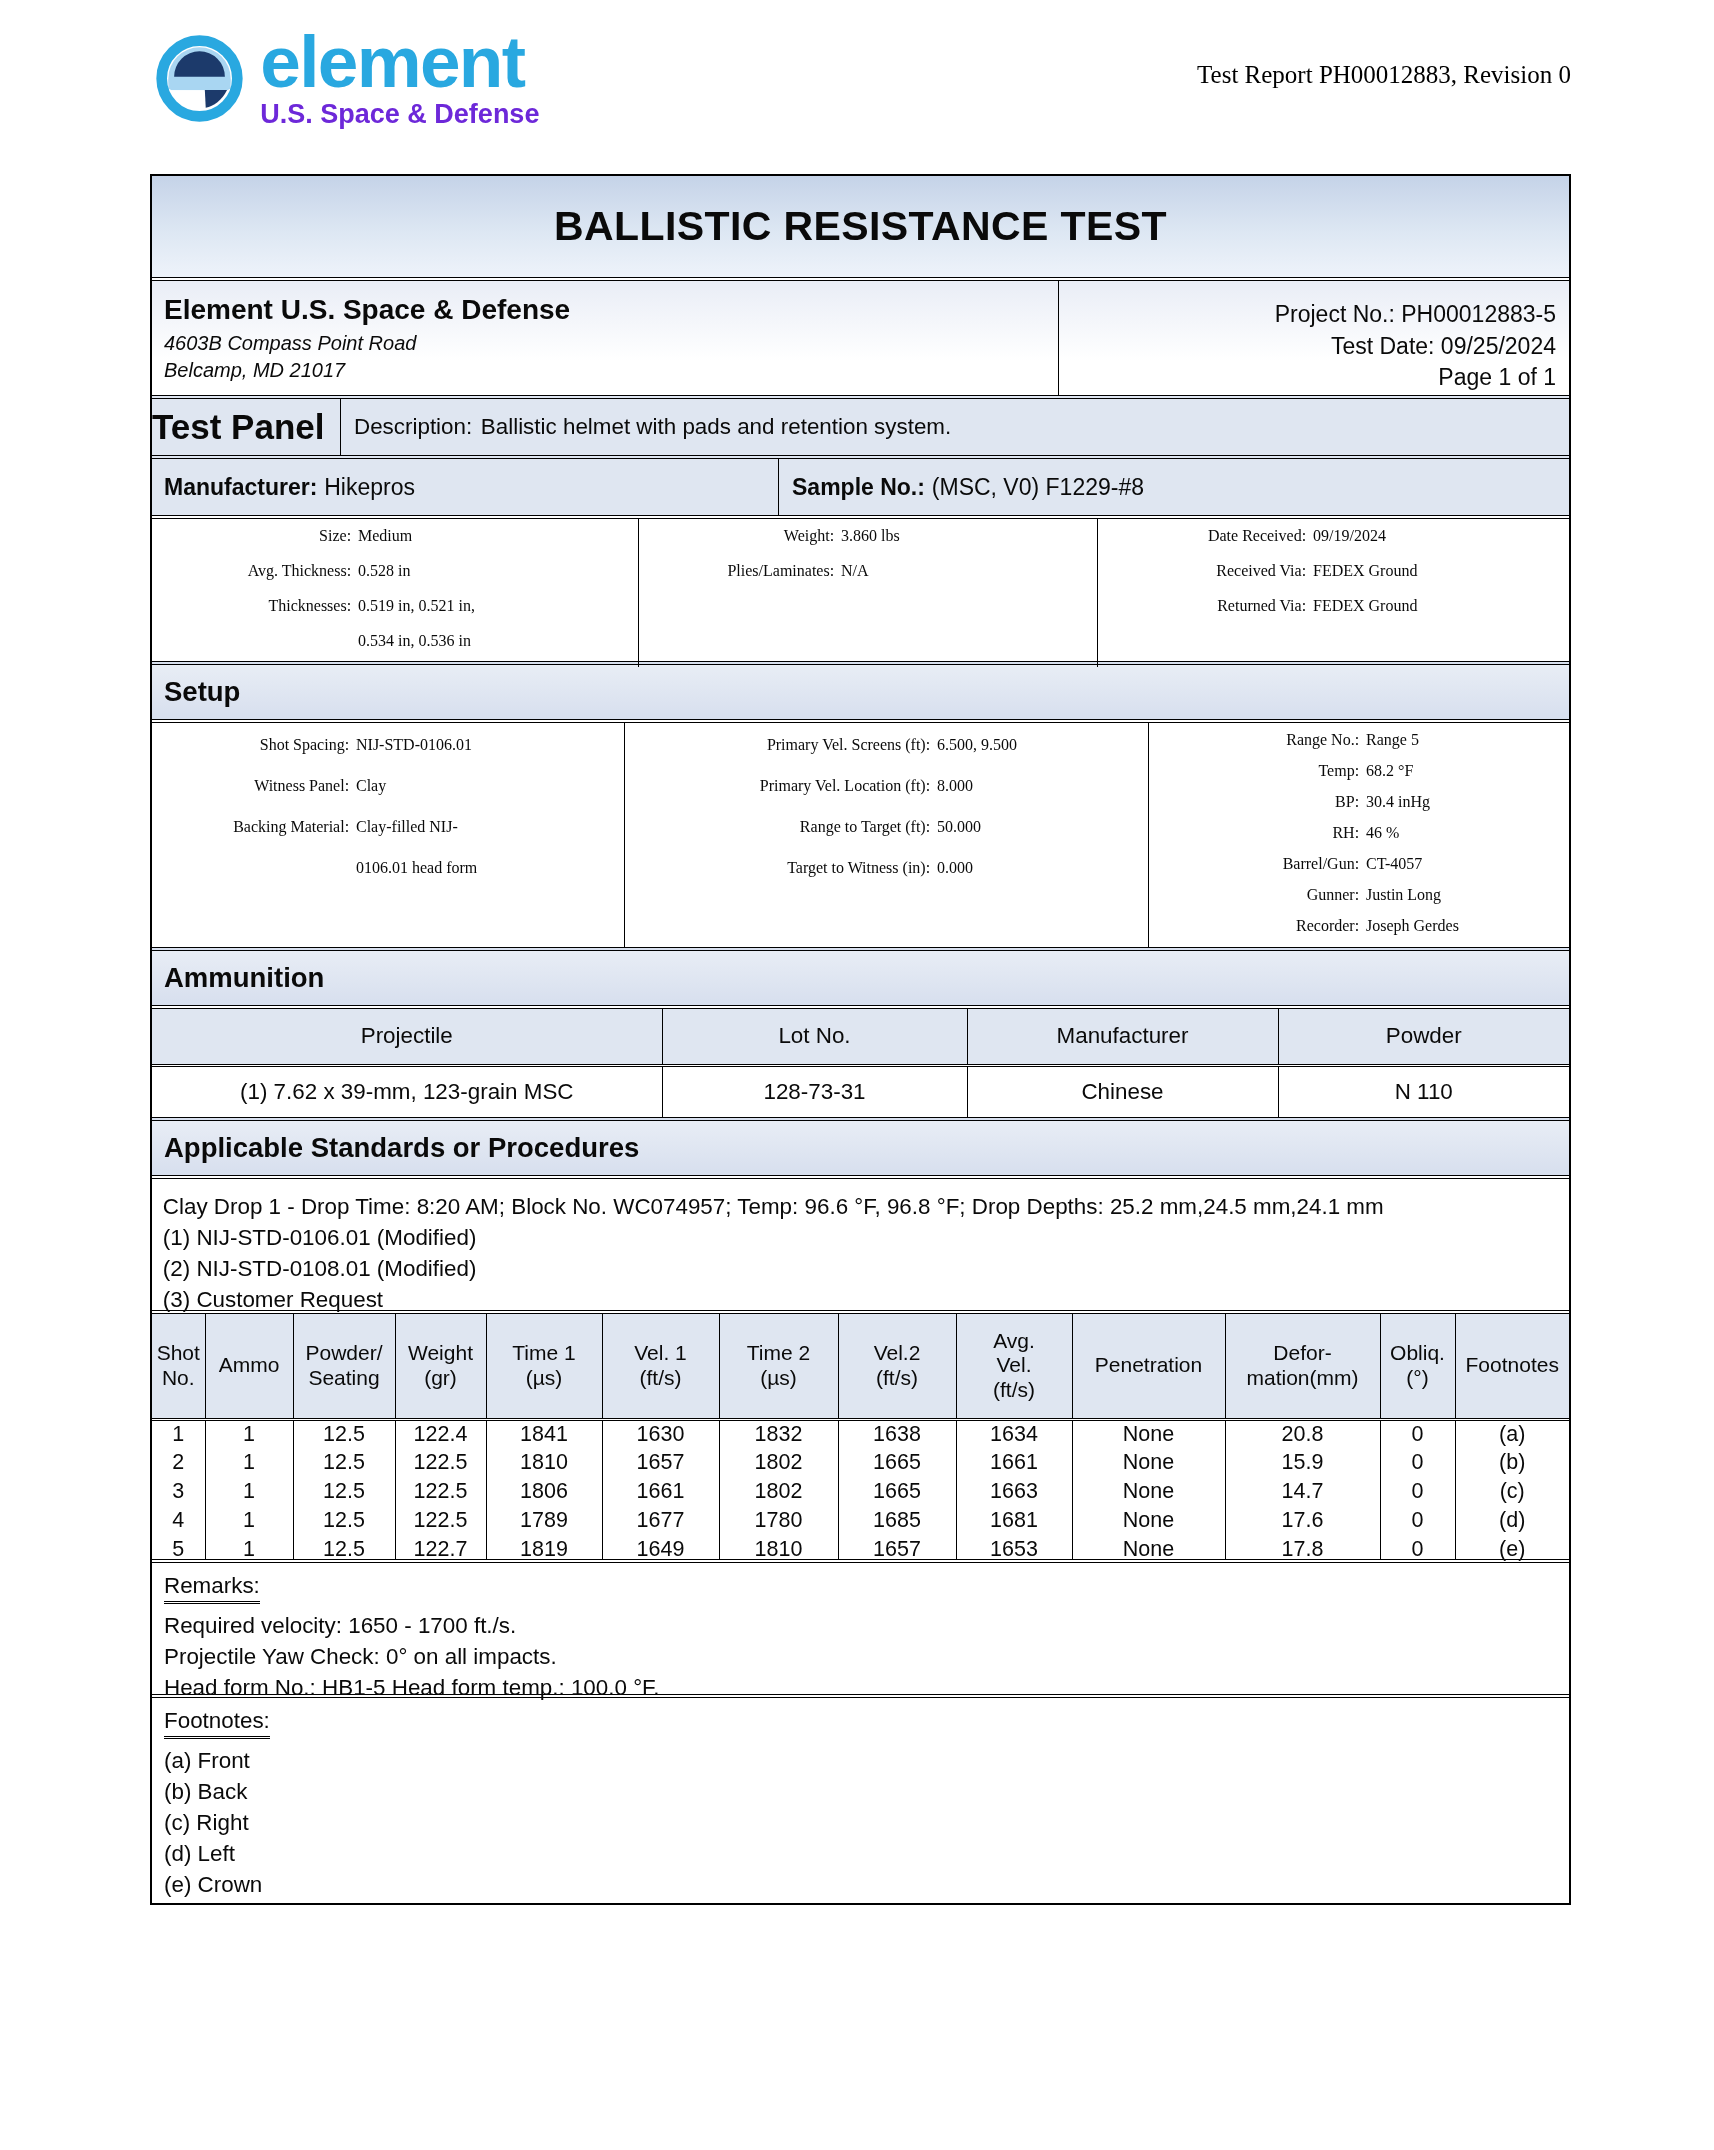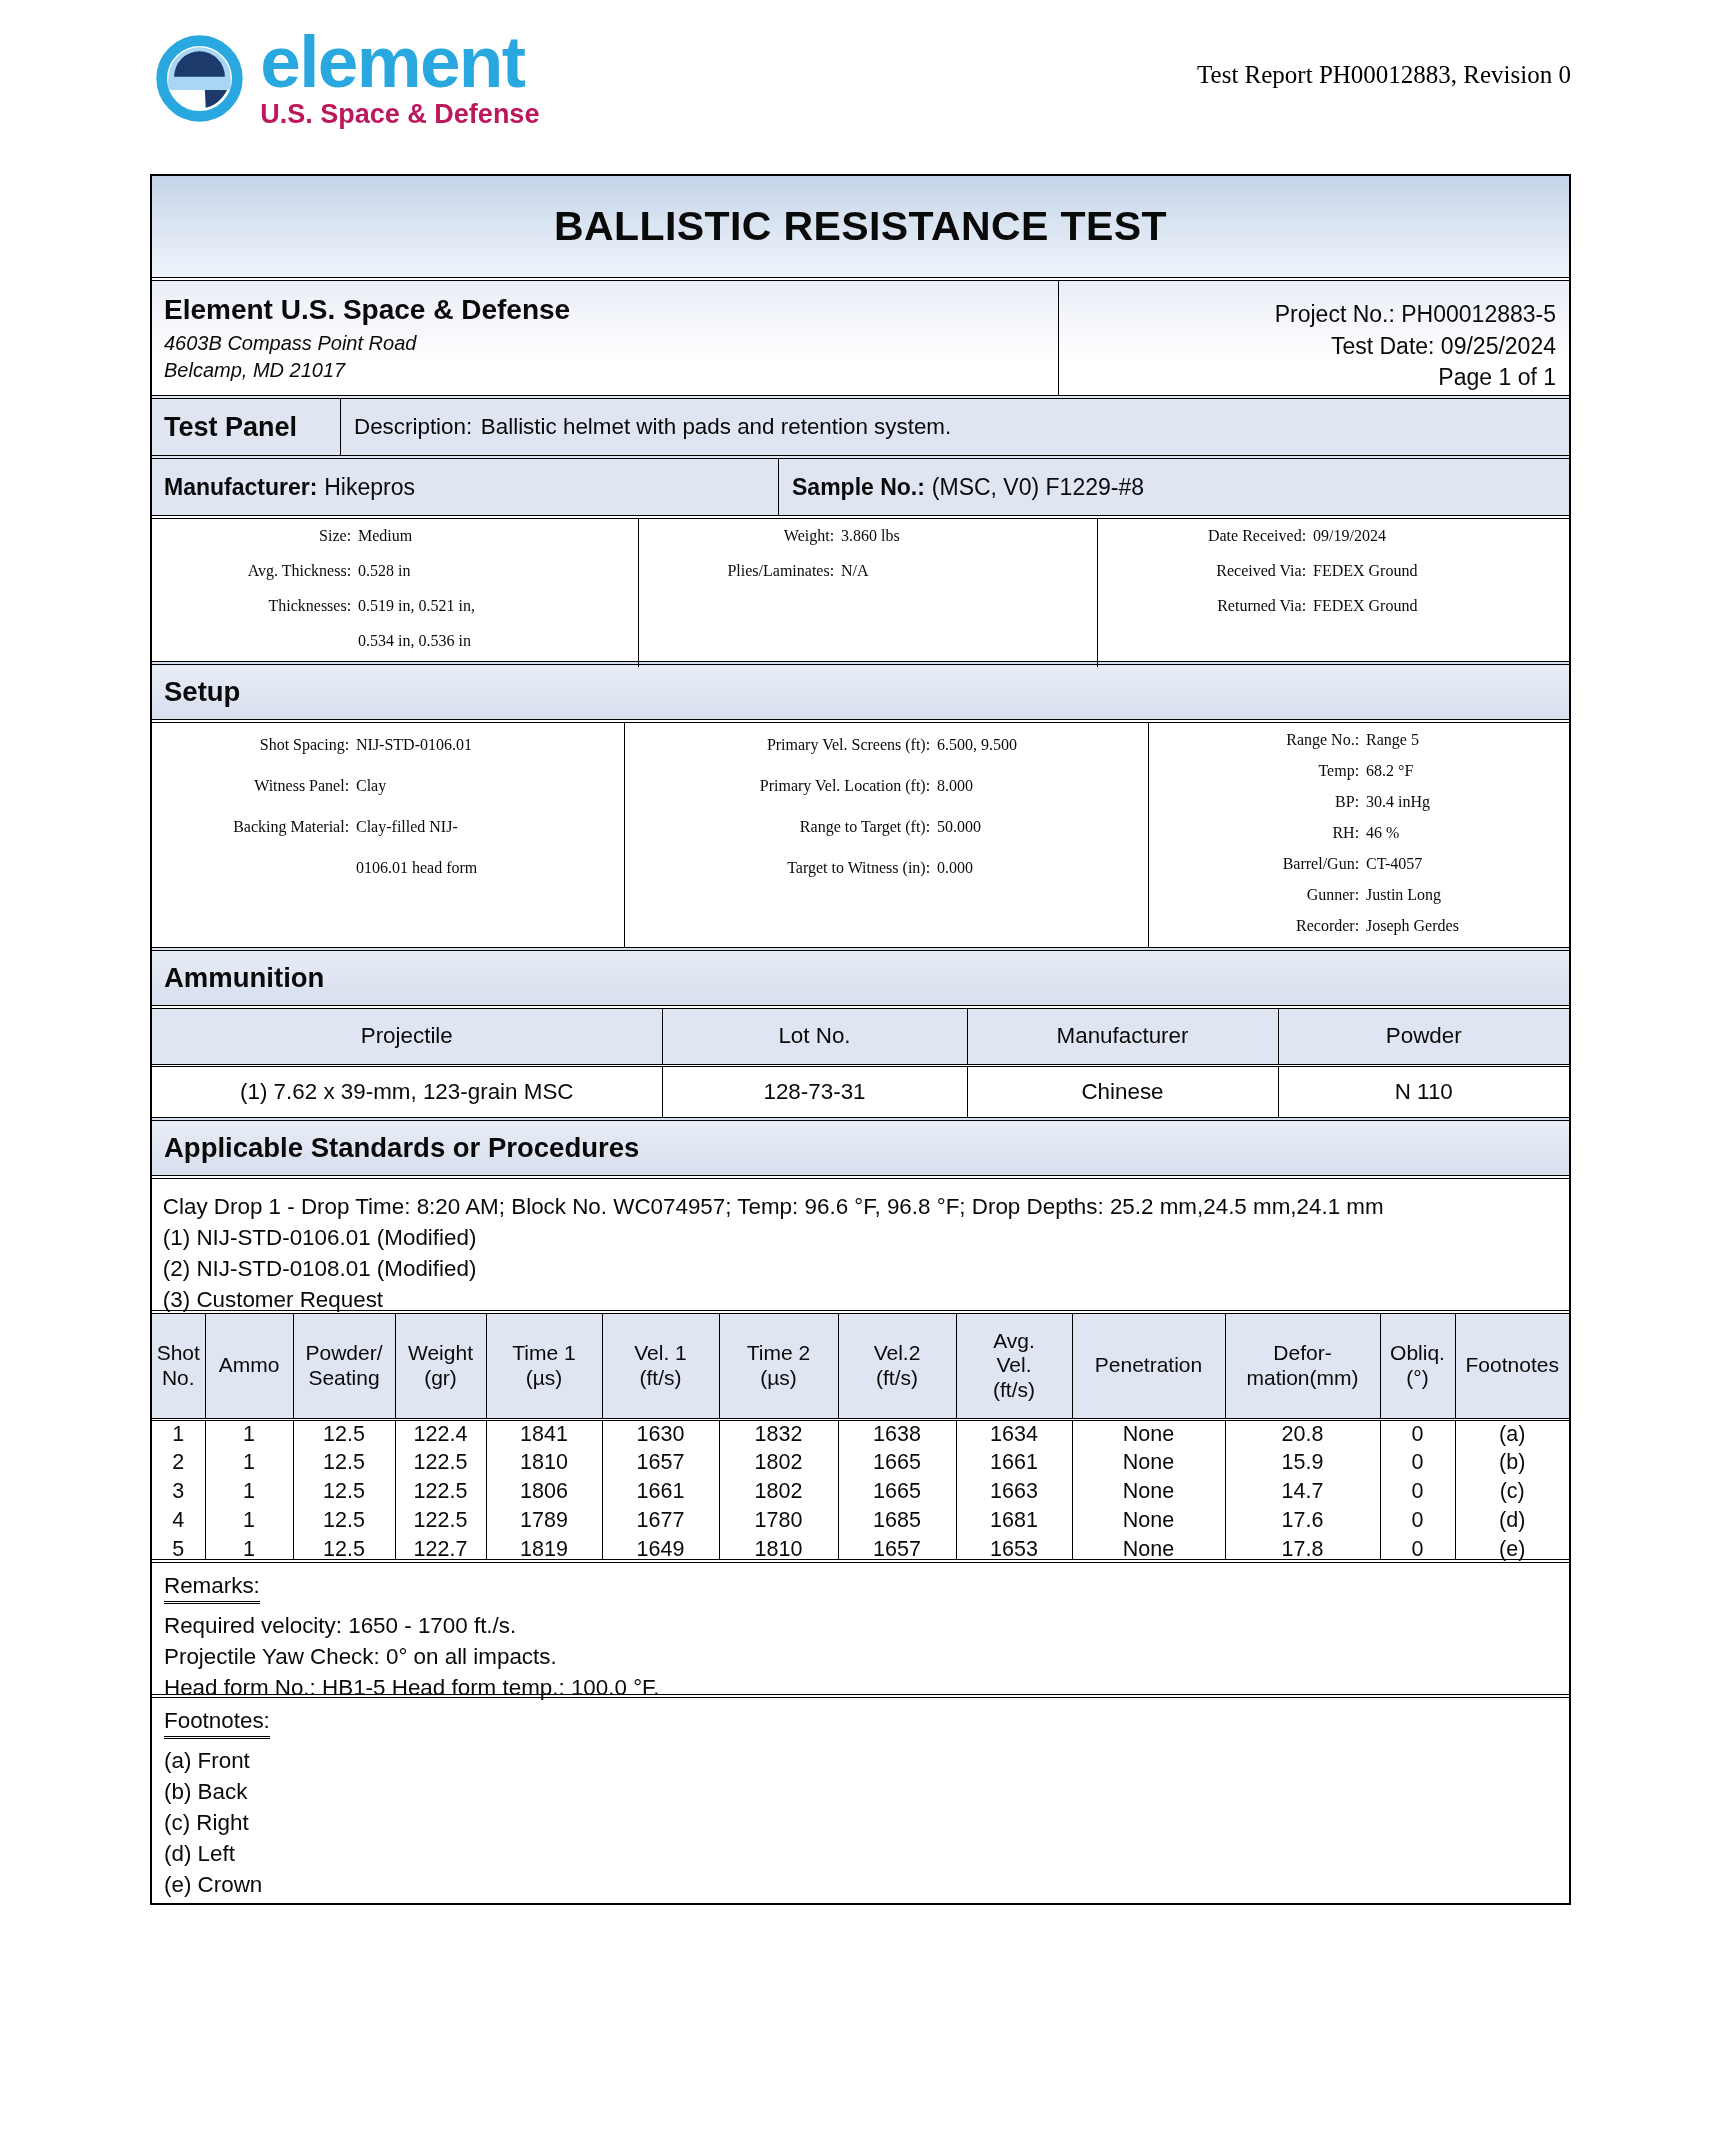--- a/index.html
+++ b/index.html
@@ -4,40 +4,40 @@
 <style>
   * { margin:0; padding:0; box-sizing:border-box; }
   html,body { background:#fff; }
   body { font-family:"Liberation Sans","DejaVu Sans",sans-serif; color:#0a0a0a; }
   .page { position:relative; width:1714px; height:2218px; background:#fff; overflow:hidden; }
 
   
   .brand { position:absolute; left:155px; top:27px; display:flex; align-items:center; }
   .brand-text { margin-left:16.3px; }
   .brand-name { font-size:73px; font-weight:bold; color:#29a8e0; line-height:.95; letter-spacing:-1.7px; }
-  .brand-sub { font-size:27px; font-weight:bold; color:#be185d; margin-top:2.6px; }
+  .brand-sub { font-size:27px; font-weight:bold; color:#6d28d9; margin-top:2.6px; }
   .report-ref { position:absolute; right:143px; top:61px; font-family:"Liberation Serif","DejaVu Serif",serif; font-size:25px; color:#000; }
 
   
   .doc { position:absolute; left:150px; top:174px; width:1421px; border:2.2px solid #000; background:#fff; }
   .doc > div + div { border-top:4.3px double #000; }
   .sec { width:100%; }
 
   .title-bar { height:101px; display:flex; align-items:center; justify-content:center;
                background:linear-gradient(180deg,#c5d3e8 0%,#dde7f3 55%,#eef3fa 100%); }
   .title-bar .title { font-size:41px; font-weight:bold; letter-spacing:0.4px; }
 
   .company { height:118px; display:flex; background:linear-gradient(180deg,#e9edf6 0%,#ffffff 70%); }
   .company-left { flex:0 0 906px; padding-left:12px; padding-top:13px; }
   .company-name { font-size:28px; font-weight:bold; }
   .company-addr { font-size:20px; font-style:italic; margin-top:4.3px; line-height:1.35; }
   .company-right { flex:1; border-left:1.3px solid #000; text-align:right; padding:18px 13px 0 0; font-size:23px; line-height:1.38; }
 
   .tp-row { height:60px; display:flex; background:#dfe6f1; }
-  .tp-title { flex:0 0 189px; border-right:1.3px solid #000; display:flex; align-items:center; padding-left:12px; font-size:27px; font-weight:bold; }
+  .tp-title { flex:0 0 189px; border-right:1.3px solid #000; display:flex; align-items:center; font-size:35px; font-weight:bold; }
   .tp-desc { flex:1; display:flex; align-items:center; padding-left:13px; font-size:22.4px; }
   .tp-desc .b { margin-right:8.6px; }
 
   .mfg-row { height:60px; display:flex; background:#dfe6f1; font-size:23px; }
   .mfg-cell { flex:0 0 626px; display:flex; align-items:center; padding-left:12px; }
   .sample-cell { flex:1; border-left:1.3px solid #000; display:flex; align-items:center; padding-left:13px; }
   .mfg-row .b { margin-right:6.9px;font-weight:bold; }
 
   .details-row { height:146px; display:grid; grid-template-columns:486px 459px 1fr; background:#fff; }
   .details-row > div { padding-top:7.7px; }

